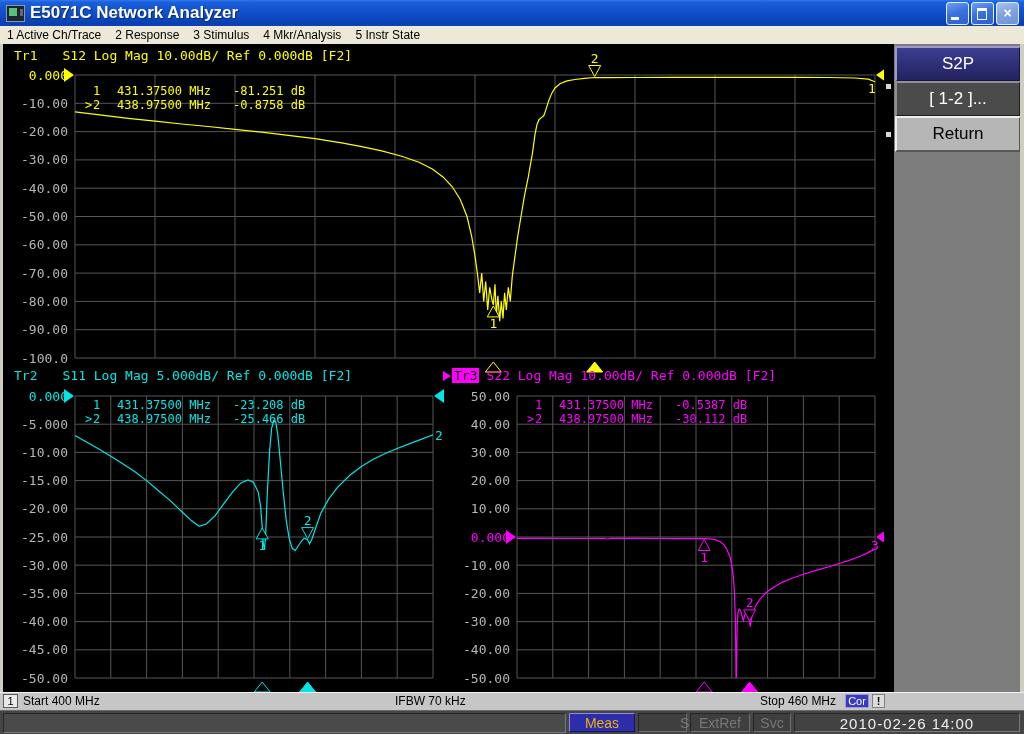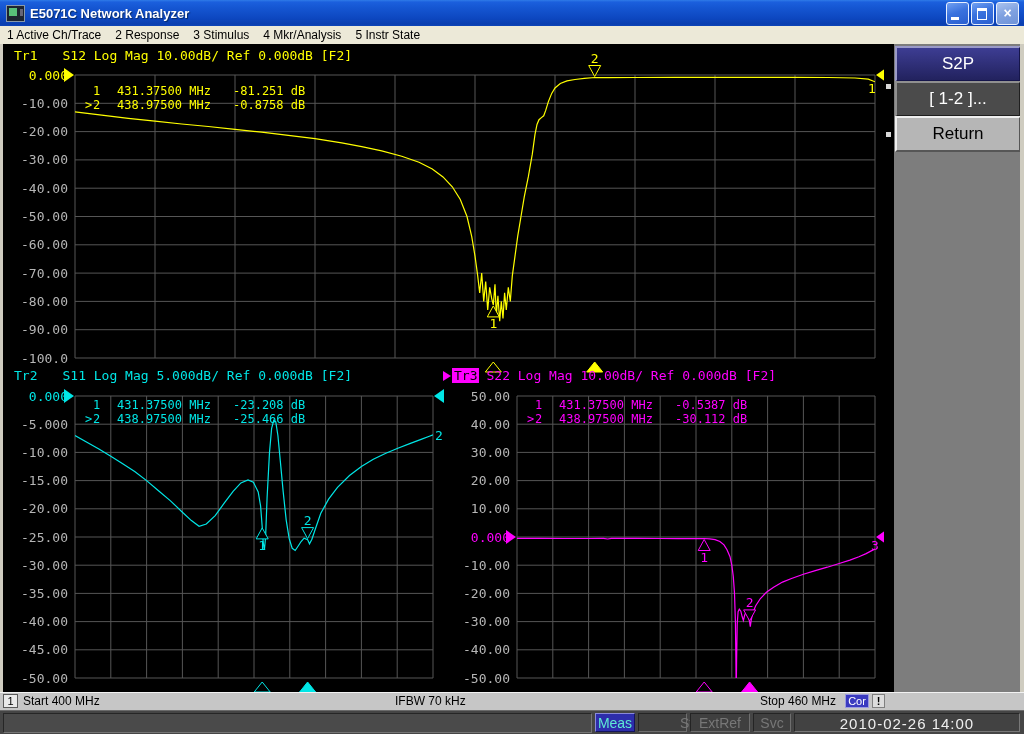--- a/index.html
+++ b/index.html
@@ -6,21 +6,21 @@
   .app{position:relative;width:1024px;height:734px;overflow:hidden;background:#000;
        font-family:"Liberation Sans",sans-serif;}
   
   .titlebar{position:absolute;left:0;top:0;width:1024px;height:26px;
     background:linear-gradient(180deg,#2f7be8 0%,#1b5fdd 8%,#1556d2 30%,#0d47c0 70%,#0a3eb0 92%,#0c44b8 100%);
     display:flex;align-items:center;}
   .app-icon{width:17px;height:15px;margin:0 5px 0 6px;background:#1d2430;border:1px solid #8899aa;
     position:relative;}
   .app-icon::before{content:"";position:absolute;left:2px;top:2px;width:8px;height:8px;background:#58c07a;}
   .app-icon::after{content:"";position:absolute;right:1px;top:3px;width:3px;height:7px;background:#667;}
-  .title-text{color:#fff;font-weight:bold;font-size:13px;text-shadow:1px 1px 1px #072a66;}
+  .title-text{color:#fff;font-weight:bold;font-size:17px;text-shadow:1px 1px 1px #072a66;}
   .win-btns{margin-left:auto;display:flex;gap:2px;padding-right:5px;}
   .win-btn{width:21px;height:21px;border:1px solid #e8f0ff;border-radius:3px;position:relative;
     background:linear-gradient(160deg,#70a0f2 0%,#3a72de 45%,#2a5fd0 100%);}
   .win-btn.close{background:linear-gradient(160deg,#a9c2ee 0%,#7fa1e0 50%,#6f93d8 100%);}
   .glyph-min{position:absolute;left:4px;bottom:4px;width:8px;height:3px;background:#fff;}
   .glyph-restore{position:absolute;left:5px;top:5px;width:8px;height:8px;border:1px solid #fff;border-top-width:3px;}
   .glyph-close{position:absolute;left:0;top:1px;width:100%;text-align:center;color:#fff;font-size:14px;
     font-weight:bold;line-height:18px;}
   
   .menubar{position:absolute;left:0;top:26px;width:1024px;height:18px;background:#ece9d8;
@@ -74,21 +74,21 @@
   .sb-cor{left:845px;width:24px;height:14px;background:#3a3ac0;color:#fff;text-align:center;
     font-size:11px;border:1px solid #9a9ae0;box-sizing:border-box;line-height:12px !important;}
   .sb-warn{left:872px;width:13px;height:14px;background:#dcdcdc;border:1px solid #808080;
     text-align:center;font-size:11px;font-weight:bold;box-sizing:border-box;line-height:12px !important;}
   
   .bottombar{position:absolute;left:0;top:710px;width:1024px;height:24px;background:#454545;
     border-top:1px solid #6a6a6a;box-sizing:border-box;display:flex;align-items:center;
     gap:3px;padding:0 4px 0 3px;}
   .bb-panel{flex:1;height:18px;background:#4a4a4a;border:1px solid;border-color:#262626 #757575 #757575 #262626;}
   .bb-box{height:19px;line-height:19px;text-align:center;font-size:14px;box-sizing:border-box;}
-  .bb-meas{width:40px;background:#2d2dab;color:#5eead4;border:1px solid;border-color:#8a8ad8 #14145c #14145c #8a8ad8;}
+  .bb-meas{width:66px;background:#2d2dab;color:#eab308;border:1px solid;border-color:#8a8ad8 #14145c #14145c #8a8ad8;}
   .bb-dim{background:#3f3f3f;color:#777;border:1px solid;border-color:#242424 #6e6e6e #6e6e6e #242424;}
   .bb-stop{width:49px;padding-left:41px;}
   .bb-extref{width:60px;}
   .bb-svc{width:38px;}
   .bb-time{width:226px;background:#424242;color:#efefef;border:1px solid;
     border-color:#262626 #787878 #787878 #262626;font-size:15px;letter-spacing:1px;}
 </style>
 </head>
 <body>
 

